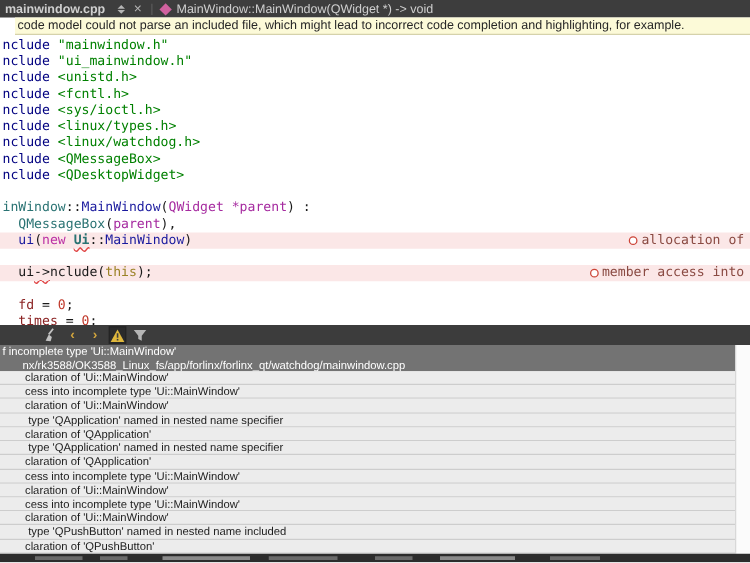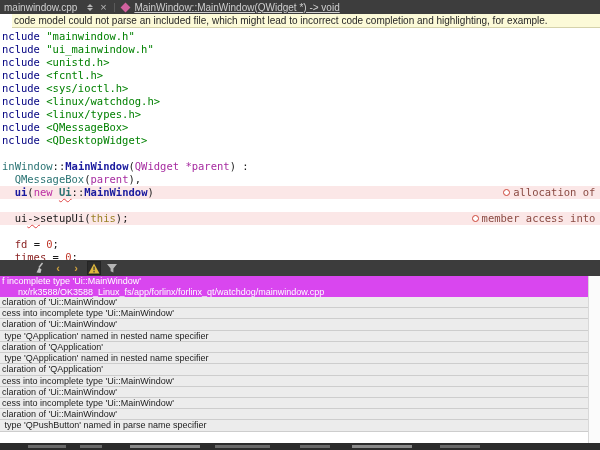--- a/index.html
+++ b/index.html
@@ -3,48 +3,48 @@
 <meta charset="utf-8">
 <style>
   * { margin:0; padding:0; box-sizing:border-box; }
   html,body { width:600px; height:450px; overflow:hidden; }
   body { font-family:"Liberation Sans", sans-serif; background:#fff; }
   .screen { position:relative; width:600px; height:450px; background:#fff; overflow:hidden; }
 
   
   .tabbar { position:absolute; top:0; left:0; width:600px; height:14px;
     background:#3d3d3d; display:flex; align-items:center; color:#cfcfcf; font-size:10px; }
-  .tab-title { padding:0 6px 0 4px; white-space:nowrap; }
+  .tab-title { padding:0 6px 0 4px; white-space:nowrap;font-weight:bold; }
   .tab-btn { width:14px; height:14px; display:flex; flex-direction:column; align-items:center;
     justify-content:center; cursor:default; }
   .tri-up { width:0;height:0;border-left:3px solid transparent;border-right:3px solid transparent;
     border-bottom:3px solid #b5b5b5; margin-bottom:1px; }
   .tri-dn { width:0;height:0;border-left:3px solid transparent;border-right:3px solid transparent;
     border-top:3px solid #b5b5b5; }
   .close-x { color:#b5b5b5; font-size:11px; line-height:14px; width:12px; text-align:center; }
   .vsep { width:1px; height:9px; background:#5a5a5a; margin:0 5px; }
   .fn-diamond { width:7px; height:7px; background:#d0619e; transform:rotate(45deg);
     margin:0 5px 0 2px; flex:none; }
-  .symbol-text { white-space:nowrap;text-decoration:underline; }
+  .symbol-text { white-space:nowrap; }
 
   
   .infobar { position:absolute; top:14px; left:0; width:600px; height:14px;
     background:#fcfad8; border-bottom:1px solid #d5d2ab; color:#262626;
     font-size:10px; line-height:13px; padding-left:2px; white-space:nowrap; overflow:hidden;margin-left:12px; }
 
   
   .editor { position:absolute; top:28px; left:0; width:600px; height:232px; background:#fff;
     font-family:"DejaVu Sans Mono", monospace; font-size:10.5px; overflow:hidden; padding-top:2px; }
   .line { position:relative; height:13px; line-height:13px; white-space:pre; padding-left:2px; }
   .line.err { background:#fbe7e7; }
   .c-pp   { color:#000080; }
   .c-str  { color:#008000; }
   .c-type { color:#2a7373;text-align:center; }
   .c-typeb{ color:#2a7373; font-weight:bold; }
-  .c-fn   { color:#1a1a9e; font-weight:bold; }
+  .c-fn   { color:#1a1a9e; font-weight:normal; }
   .c-kw   { color:#bb2fa4; }
   .c-var  { color:#a62ba0; }
   .c-mem  { color:#8b2323; font-weight:400; }
   .c-num  { color:#c0392b; }
   .c-this { color:#9b8226; }
   .c-plain{ color:#1a1a1a; }
   .c-sq   { text-decoration:underline wavy #e04545 1px; text-underline-offset:2px; }
   .ann { position:absolute; right:-8px; top:0; height:13px; display:flex; align-items:center;
     gap:3px; color:#8a4a42; font-size:10.5px; white-space:pre; }
   .ring { width:7px; height:7px; border:1.5px solid #cc4437; border-radius:50%;
@@ -52,28 +52,28 @@
 
   
   .issues-toolbar { position:absolute; top:260px; left:0; width:600px; height:16px;
     background:#3c3c3c; display:flex; align-items:center; gap:4px; padding-left:33px; }
   .tool-btn { width:14px; height:14px; display:flex; align-items:center; justify-content:center; }
   .tool-btn.pressed { background:#2b2b2b; border:1px solid #242424; }
   .chev { color:#d2a53e; font-size:11px; font-weight:bold; line-height:14px; }
 
   
   .issue-selected { position:absolute; top:276px; left:0; width:588px; height:21px;
-    background:#d946ef; color:#fff; font-size:9px; overflow:hidden; }
+    background:#737373; color:#fff; font-size:9px; overflow:hidden; }
   .issue-selected .l1 { line-height:11px; padding-left:2px; white-space:pre; }
   .issue-selected .l2 { line-height:10px; padding-left:18px; white-space:pre; }
 
   
   .issues-list { position:absolute; top:297px; left:0; width:588px; height:146px; overflow:hidden; }
   .issue-row { height:11.23px; line-height:11px; background:#ececec;
-    border-bottom:1px solid #cdcdcd; color:#1c1c1c; font-size:9px; padding-left:2px;
+    border-bottom:1px solid #cdcdcd; color:#1c1c1c; font-size:9px; padding-left:20px;
     white-space:pre; overflow:hidden; }
   .scroll-track { position:absolute; top:276px; right:0; width:12px; height:167px;
     background:#fbfbfb; border-left:1px solid #d8d8d8; }
 
   
   .bottom-strip { position:absolute; top:443px; left:0; width:600px; height:7px; background:#2c2c2c; }
   .bottom-strip span { position:absolute; top:2px; height:3px; background:#6a6a6a; }
 </style>
 </head>
 <body>
@@ -93,30 +93,30 @@
   </div>
 
   <div class="infobar">code model could not parse an included file, which might lead to incorrect code completion and highlighting, for example.</div>
 
   <div class="editor">
       <div class="line"><span class="c-pp">nclude </span><span class="c-str">"mainwindow.h"</span></div>
       <div class="line"><span class="c-pp">nclude </span><span class="c-str">"ui_mainwindow.h"</span></div>
       <div class="line"><span class="c-pp">nclude </span><span class="c-str">&lt;unistd.h&gt;</span></div>
       <div class="line"><span class="c-pp">nclude </span><span class="c-str">&lt;fcntl.h&gt;</span></div>
       <div class="line"><span class="c-pp">nclude </span><span class="c-str">&lt;sys/ioctl.h&gt;</span></div>
+      <div class="line"><span class="c-pp">nclude </span><span class="c-str">&lt;linux/types.h&gt;</span></div>
       <div class="line"><span class="c-pp">nclude </span><span class="c-str">&lt;linux/watchdog.h&gt;</span></div>
-      <div class="line"><span class="c-pp">nclude </span><span class="c-str">&lt;linux/types.h&gt;</span></div>
       <div class="line"><span class="c-pp">nclude </span><span class="c-str">&lt;QMessageBox&gt;</span></div>
       <div class="line"><span class="c-pp">nclude </span><span class="c-str">&lt;QDesktopWidget&gt;</span></div>
       <div class="line"></div>
       <div class="line"><span class="c-type">inWindow</span><span class="c-plain">::</span><span class="c-fn">MainWindow</span><span class="c-plain">(</span><span class="c-var">QWidget</span><span class="c-plain"> </span><span class="c-var">*parent</span><span class="c-plain">) :</span></div>
       <div class="line"><span class="c-plain">  </span><span class="c-type">QMessageBox</span><span class="c-plain">(</span><span class="c-var">parent</span><span class="c-plain">),</span></div>
       <div class="line err"><span class="c-plain">  </span><span class="c-fn">ui</span><span class="c-plain">(</span><span class="c-kw">new</span><span class="c-plain"> </span><span class="c-typeb c-sq">Ui</span><span class="c-plain">::</span><span class="c-fn">MainWindow</span><span class="c-plain">)</span><span class="ann"><span class="ring"></span><span>allocation of i</span></span></div>
       <div class="line"></div>
-      <div class="line err"><span class="c-plain">  ui</span><span class="c-plain c-sq">-&gt;</span><span class="c-plain">setupUi(</span><span class="c-this">this</span><span class="c-plain">);</span><span class="ann"><span class="ring"></span><span>member access into i</span></span></div>
+      <div class="line err"><span class="c-plain">  ui</span><span class="c-plain c-sq">-&gt;</span><span class="c-plain">nclude(</span><span class="c-this">this</span><span class="c-plain">);</span><span class="ann"><span class="ring"></span><span>member access into i</span></span></div>
       <div class="line"></div>
       <div class="line"><span class="c-plain">  </span><span class="c-mem">fd</span><span class="c-plain"> = </span><span class="c-num">0</span><span class="c-plain">;</span></div>
       <div class="line"><span class="c-plain">  </span><span class="c-mem">times</span><span class="c-plain"> = </span><span class="c-num">0</span><span class="c-plain">;</span></div>
     </div>
 
   <div class="issues-toolbar">
     <span class="tool-btn">
       <svg width="12" height="12" viewBox="0 0 12 12">
         <line x1="8.5" y1="1" x2="5" y2="5.5" stroke="#c2c2c2" stroke-width="1.4"></line>
         <path d="M2.5 10.5 L5 5.5 L7.5 7.5 L6.5 11 Z" fill="#c2c2c2"></path>
@@ -152,21 +152,22 @@
       <div class="issue-row">cess into incomplete type 'Ui::MainWindow'</div>
       <div class="issue-row">claration of 'Ui::MainWindow'</div>
       <div class="issue-row"> type 'QApplication' named in nested name specifier</div>
       <div class="issue-row">claration of 'QApplication'</div>
       <div class="issue-row"> type 'QApplication' named in nested name specifier</div>
       <div class="issue-row">claration of 'QApplication'</div>
       <div class="issue-row">cess into incomplete type 'Ui::MainWindow'</div>
       <div class="issue-row">claration of 'Ui::MainWindow'</div>
       <div class="issue-row">cess into incomplete type 'Ui::MainWindow'</div>
       <div class="issue-row">claration of 'Ui::MainWindow'</div>
-      <div class="issue-row"> type 'QPushButton' named in parse name specifier</div>
+      <div class="issue-row"> type 'QPushButton' named in nested name included</div>
+      <div class="issue-row">claration of 'QPushButton'</div>
     </div>
 
   <div class="scroll-track"></div>
 
   <div class="bottom-strip">
     <span style="left:28px;width:38px;"></span>
     <span style="left:80px;width:22px;"></span>
     <span style="left:130px;width:70px;background:#8a8a8a;"></span>
     <span style="left:215px;width:55px;"></span>
     <span style="left:300px;width:30px;"></span>

